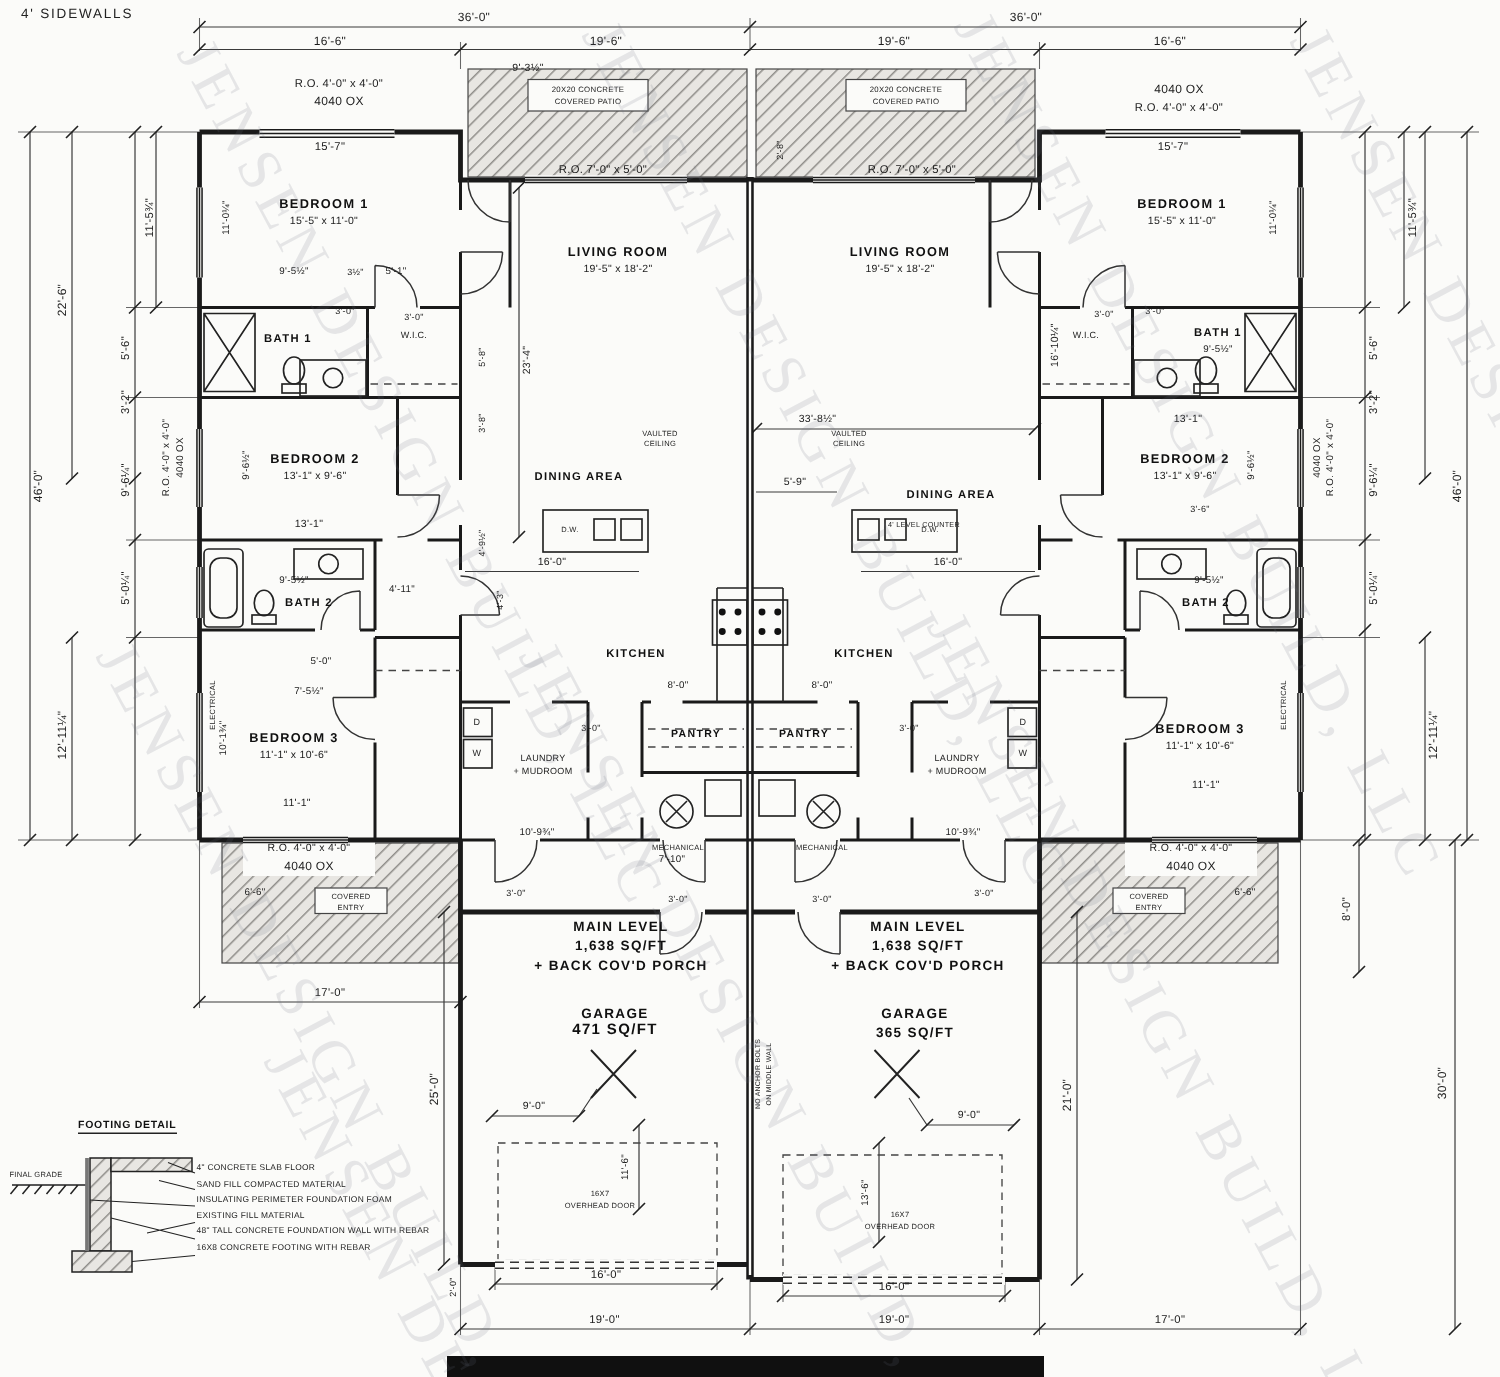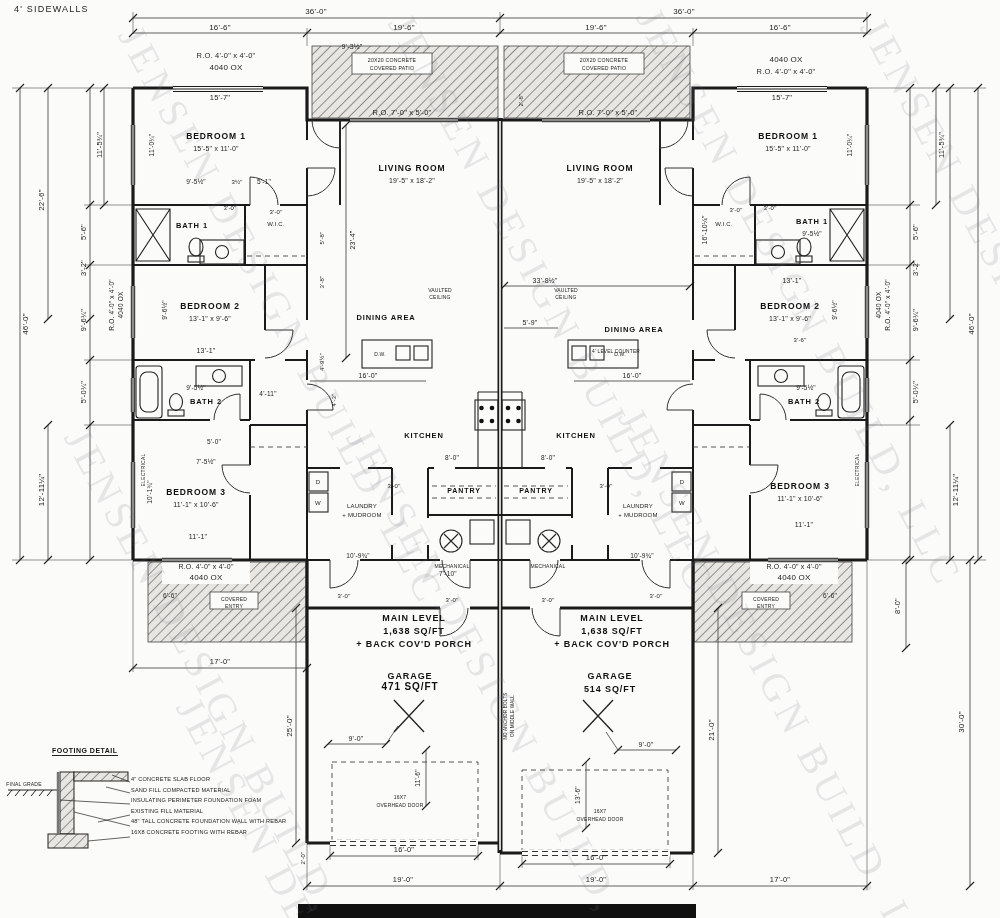--- a/index.html
+++ b/index.html
@@ -389,21 +389,21 @@
       <span class="ann" style="left: 548px; top: 600px; font-size: 6px; transform: translate(-50%, -50%);">3'-0"</span>
       <span class="ann room" style="left: 414px; top: 618px; font-size: 9px; transform: translate(-50%, -50%);">MAIN LEVEL</span>
       <span class="ann room" style="left: 414px; top: 631px; font-size: 9px; transform: translate(-50%, -50%);">1,638 SQ/FT</span>
       <span class="ann room" style="left: 414px; top: 644px; font-size: 9px; transform: translate(-50%, -50%);">+ BACK COV'D PORCH</span>
       <span class="ann room" style="left: 612px; top: 618px; font-size: 9px; transform: translate(-50%, -50%);">MAIN LEVEL</span>
       <span class="ann room" style="left: 612px; top: 631px; font-size: 9px; transform: translate(-50%, -50%);">1,638 SQ/FT</span>
       <span class="ann room" style="left: 612px; top: 644px; font-size: 9px; transform: translate(-50%, -50%);">+ BACK COV'D PORCH</span>
       <span class="ann room" style="left: 410px; top: 676px; font-size: 9px; transform: translate(-50%, -50%);">GARAGE</span>
       <span class="ann room" style="left: 410px; top: 667px; font-size: 10px; transform: translate(-50%, -50%); margin-top: 20px;">471 SQ/FT</span>
       <span class="ann room" style="left: 610px; top: 676px; font-size: 9px; transform: translate(-50%, -50%);">GARAGE</span>
-      <span class="ann room" style="left: 610px; top: 689px; font-size: 9px; transform: translate(-50%, -50%);">514 SQ/FT</span>
+      <span class="ann room" style="left: 610px; top: 689px; font-size: 9px; transform: translate(-50%, -50%);">365 SQ/FT</span>
       <span class="ann" style="left: 356px; top: 738px; font-size: 7px; transform: translate(-50%, -50%);">9'-0"</span>
       <span class="ann" style="left: 646px; top: 744px; font-size: 7px; transform: translate(-50%, -50%);">9'-0"</span>
       <span class="ann" style="left: 506px; top: 716px; font-size: 4.6px; transform: translate(-50%, -50%) rotate(-90deg);">NO ANCHOR BOLTS</span>
       <span class="ann" style="left: 513px; top: 716px; font-size: 4.6px; transform: translate(-50%, -50%) rotate(-90deg);">ON MIDDLE WALL</span>
       <span class="ann" style="left: 418px; top: 778px; font-size: 6.5px; transform: translate(-50%, -50%) rotate(-90deg);">11'-6"</span>
       <span class="ann" style="left: 578px; top: 795px; font-size: 6.5px; transform: translate(-50%, -50%) rotate(-90deg);">13'-6"</span>
       <span class="ann" style="left: 400px; top: 797px; font-size: 5px; transform: translate(-50%, -50%);">16X7</span>
       <span class="ann" style="left: 400px; top: 805px; font-size: 5px; transform: translate(-50%, -50%);">OVERHEAD DOOR</span>
       <span class="ann" style="left: 600px; top: 811px; font-size: 5px; transform: translate(-50%, -50%);">16X7</span>
       <span class="ann" style="left: 600px; top: 819px; font-size: 5px; transform: translate(-50%, -50%);">OVERHEAD DOOR</span>

